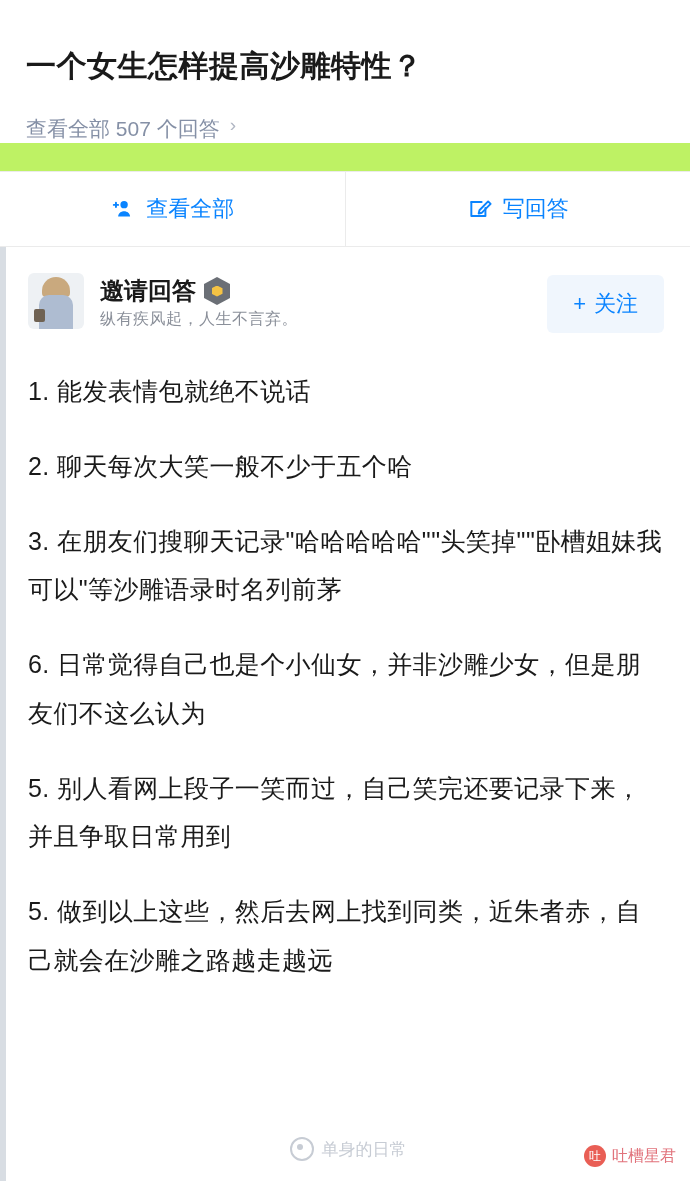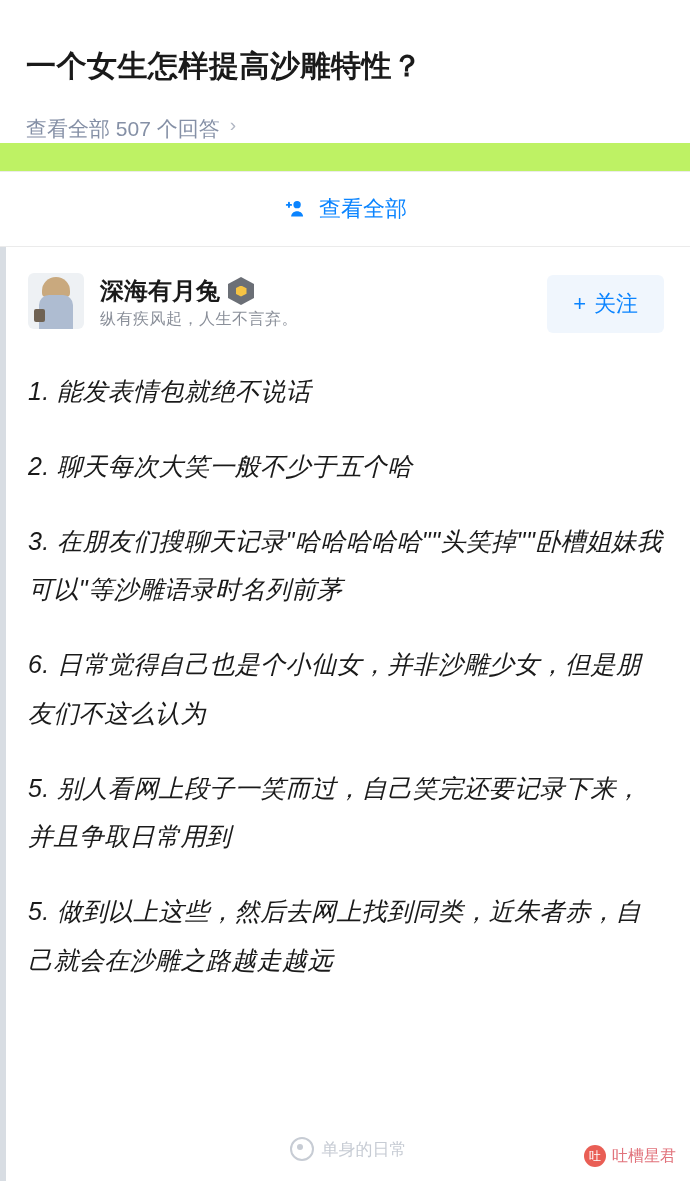--- a/index.html
+++ b/index.html
@@ -183,21 +183,20 @@
   
   .answer-body {
     margin-top: 34px;
     font-size: 25px;
     line-height: 1.95;
     color: #1a1a1a;
     letter-spacing: 0.4px;
   }
   .answer-para {
     margin: 0 0 26px 0;
-    font-style: italic;
   }
 
   
   .wm-bottom-center {
     position: absolute;
     left: 0;
     right: 0;
     bottom: 20px;
     display: flex;
     align-items: center;
@@ -260,34 +259,44 @@
     <div class="action-item">
       <span class="action-icon">
         <svg width="26" height="26" viewBox="0 0 24 24" fill="none" stroke="currentColor" stroke-width="1.8" stroke-linecap="round" stroke-linejoin="round">
           <circle cx="13" cy="8" r="3.4" fill="currentColor" stroke="none"></circle>
           <path d="M7.5 19c0-3 2.6-5 5.5-5s5.5 2 5.5 5" fill="currentColor" stroke="none"></path>
           <path d="M3.5 8.2h4M5.5 6.2v4"></path>
         </svg>
       </span>
       <span>查看全部</span>
     </div>
+    <div class="action-item">
+      <span class="action-icon">
+        <svg width="26" height="26" viewBox="0 0 24 24" fill="none" stroke="currentColor" stroke-width="1.8" stroke-linecap="round" stroke-linejoin="round">
+          <path d="M4 5.5h9.5"></path>
+          <path d="M4 5.5v13h13V11"></path>
+          <path d="M11.5 13.2l8-8.2 2.3 2.3-8 8.1-3 .8z"></path>
+        </svg>
+      </span>
+      <span>写回答</span>
+    </div>
   </div>
 
   <div class="answer-card">
 
     <div class="author-row">
       <div class="avatar">
         <span class="hair"></span>
         <span class="body"></span>
         <span class="bag"></span>
       </div>
 
       <div class="author-meta">
         <div class="author-name-line">
-          <span class="author-name">深海有月兔</span>
+          <span class="author-name">邀请回答</span>
           <span class="badge-hex">
             <span class="inner"></span>
           </span>
         </div>
         <div class="author-bio">纵有疾风起，人生不言弃。</div>
       </div>
 
       <button class="follow-button">
         <span>+</span>
         <span>关注</span>

